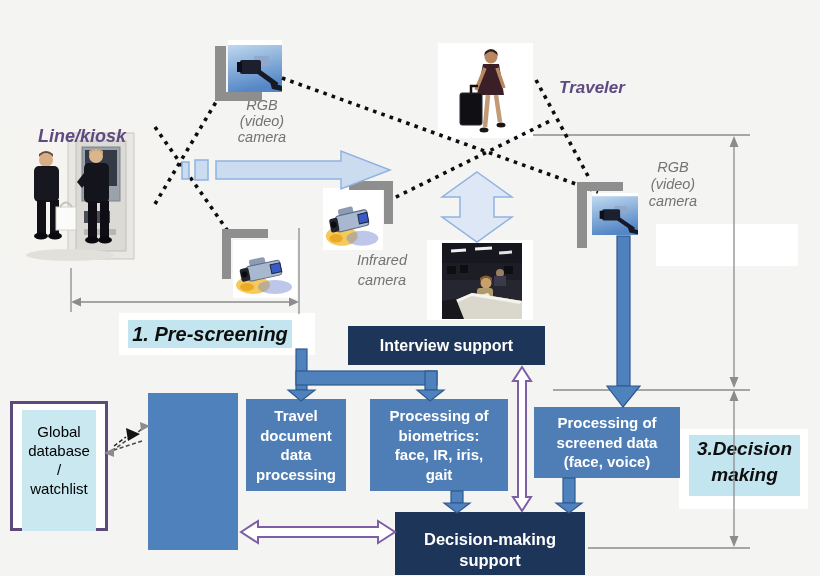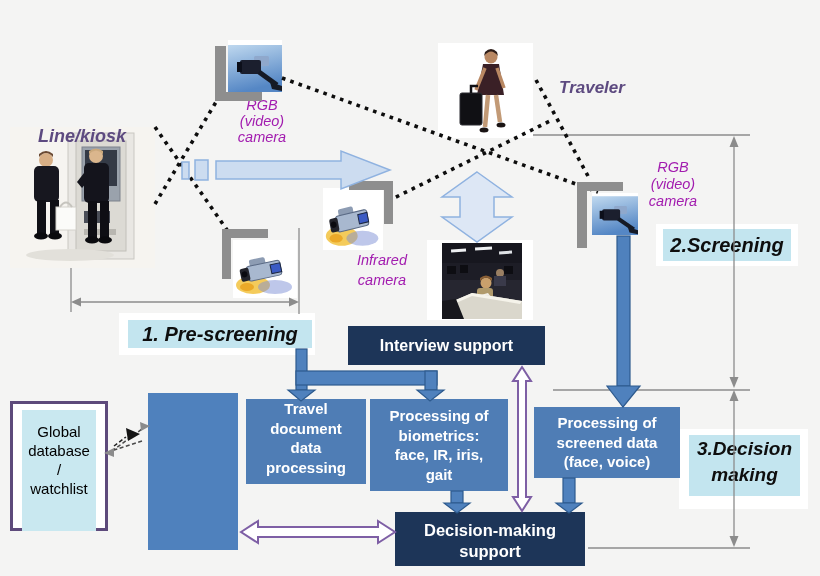--- a/index.html
+++ b/index.html
@@ -3,21 +3,21 @@
 <meta charset="utf-8">
 <style>
   html,body{margin:0;padding:0;background:#e9e9e9;}
   #canvas{position:relative;width:820px;height:576px;background:#f4f4f3;overflow:hidden;
           font-family:"Liberation Sans","DejaVu Sans",sans-serif;}
   .abs{position:absolute;}
   .pre{white-space:pre-line;}
   .ctr{text-align:center;}
   
   .plabel{color:#5d4a80;font-weight:bold;font-style:italic;}
-  .camlabel{color:#a21caf;font-style:italic;font-size:14.5px;}
+  .camlabel{color:#737373;font-style:italic;font-size:14.5px;}
   
   .halo{background:#ffffff;}
   .stage{background:#c3e5ef;color:#0e0e0e;font-weight:bold;font-style:italic;font-size:20px;}
   
   .navybox{background:#1d3558;color:#ffffff;font-weight:bold;}
   .bluebox{background:#4f7db5;color:#ffffff;font-weight:bold;font-size:15px;line-height:19.5px;}
   .photo{background:#ffffff;}
   svg{display:block;}
   #overlay{pointer-events:none;z-index:5;}
   .imgdiv{z-index:2;}
@@ -174,46 +174,45 @@
 
   <div class="abs txtdiv camlabel ctr pre" style="left:336px;top:250px;width:92px;line-height:20px;">Infrared
 camera</div>
 
   <div class="abs txtdiv camlabel ctr pre" style="left:631px;top:159px;width:84px;line-height:17px;">RGB
 (video)
 camera</div>
 
 
   <div class="abs boxdiv halo" style="left:119px;top:313px;width:196px;height:42px;"></div>
-  <div class="abs txtdiv stage ctr" style="left:128px;top:320px;width:184px;height:28px;line-height:28px;">1. Pre-screening</div>
+  <div class="abs txtdiv stage ctr" style="left:128px;top:320px;width:164px;height:28px;line-height:28px;">1. Pre-screening</div>
 
   <div class="abs boxdiv halo" style="left:656px;top:224px;width:142px;height:42px;"></div>
-  <div class="abs txtdiv stage ctr" style="left:663px;top:229px;width:128px;height:32px;line-height:32px;">2.Screening</div>
 
   <div class="abs boxdiv halo" style="left:679px;top:429px;width:129px;height:80px;"></div>
   <div class="abs txtdiv stage ctr pre" style="left:689px;top:435px;width:111px;height:60px;line-height:26px;padding-top:1px;font-size:19px;">3.Decision
 making</div>
 
   <div class="abs boxdiv navybox ctr" style="left:348px;top:326px;width:197px;height:39px;line-height:39px;font-size:16px;">Interview support</div>
 
-  <div class="abs boxdiv bluebox ctr pre" style="left:246px;top:399px;width:120px;height:85px;padding-top:0;">Travel
+  <div class="abs boxdiv bluebox ctr pre" style="left:246px;top:399px;width:100px;height:85px;padding-top:7px;">Travel
 document
 data
 processing</div>
 
   <div class="abs boxdiv bluebox ctr pre" style="left:370px;top:399px;width:138px;height:85px;padding-top:7px;">Processing of
 biometrics:
 face, IR, iris,
 gait</div>
 
   <div class="abs boxdiv bluebox ctr pre" style="left:534px;top:407px;width:146px;height:65px;padding-top:6px;">Processing of
 screened data
 (face, voice)</div>
 
-  <div class="abs boxdiv navybox ctr pre" style="left:395px;top:512px;width:190px;height:46px;padding-top:8px;font-size:16.5px;line-height:21px;">Decision-making
+  <div class="abs boxdiv navybox ctr pre" style="left:395px;top:512px;width:190px;height:46px;padding-top:17px;font-size:16.5px;line-height:21px;">Decision-making
 support</div>
 
   <div class="abs boxdiv" style="left:148px;top:393px;width:90px;height:157px;background:#4f81bd;"></div>
 
   <div class="abs boxdiv" style="left:10px;top:401px;width:92px;height:124px;background:#ffffff;border:3px solid #5d4a7b;"></div>
   <div class="abs boxdiv ctr pre" style="left:22px;top:410px;width:74px;height:109px;background:#c9e8f0;color:#000;font-size:15px;line-height:19px;padding-top:12px;">Global
 database
 /
 watchlist</div>
 

